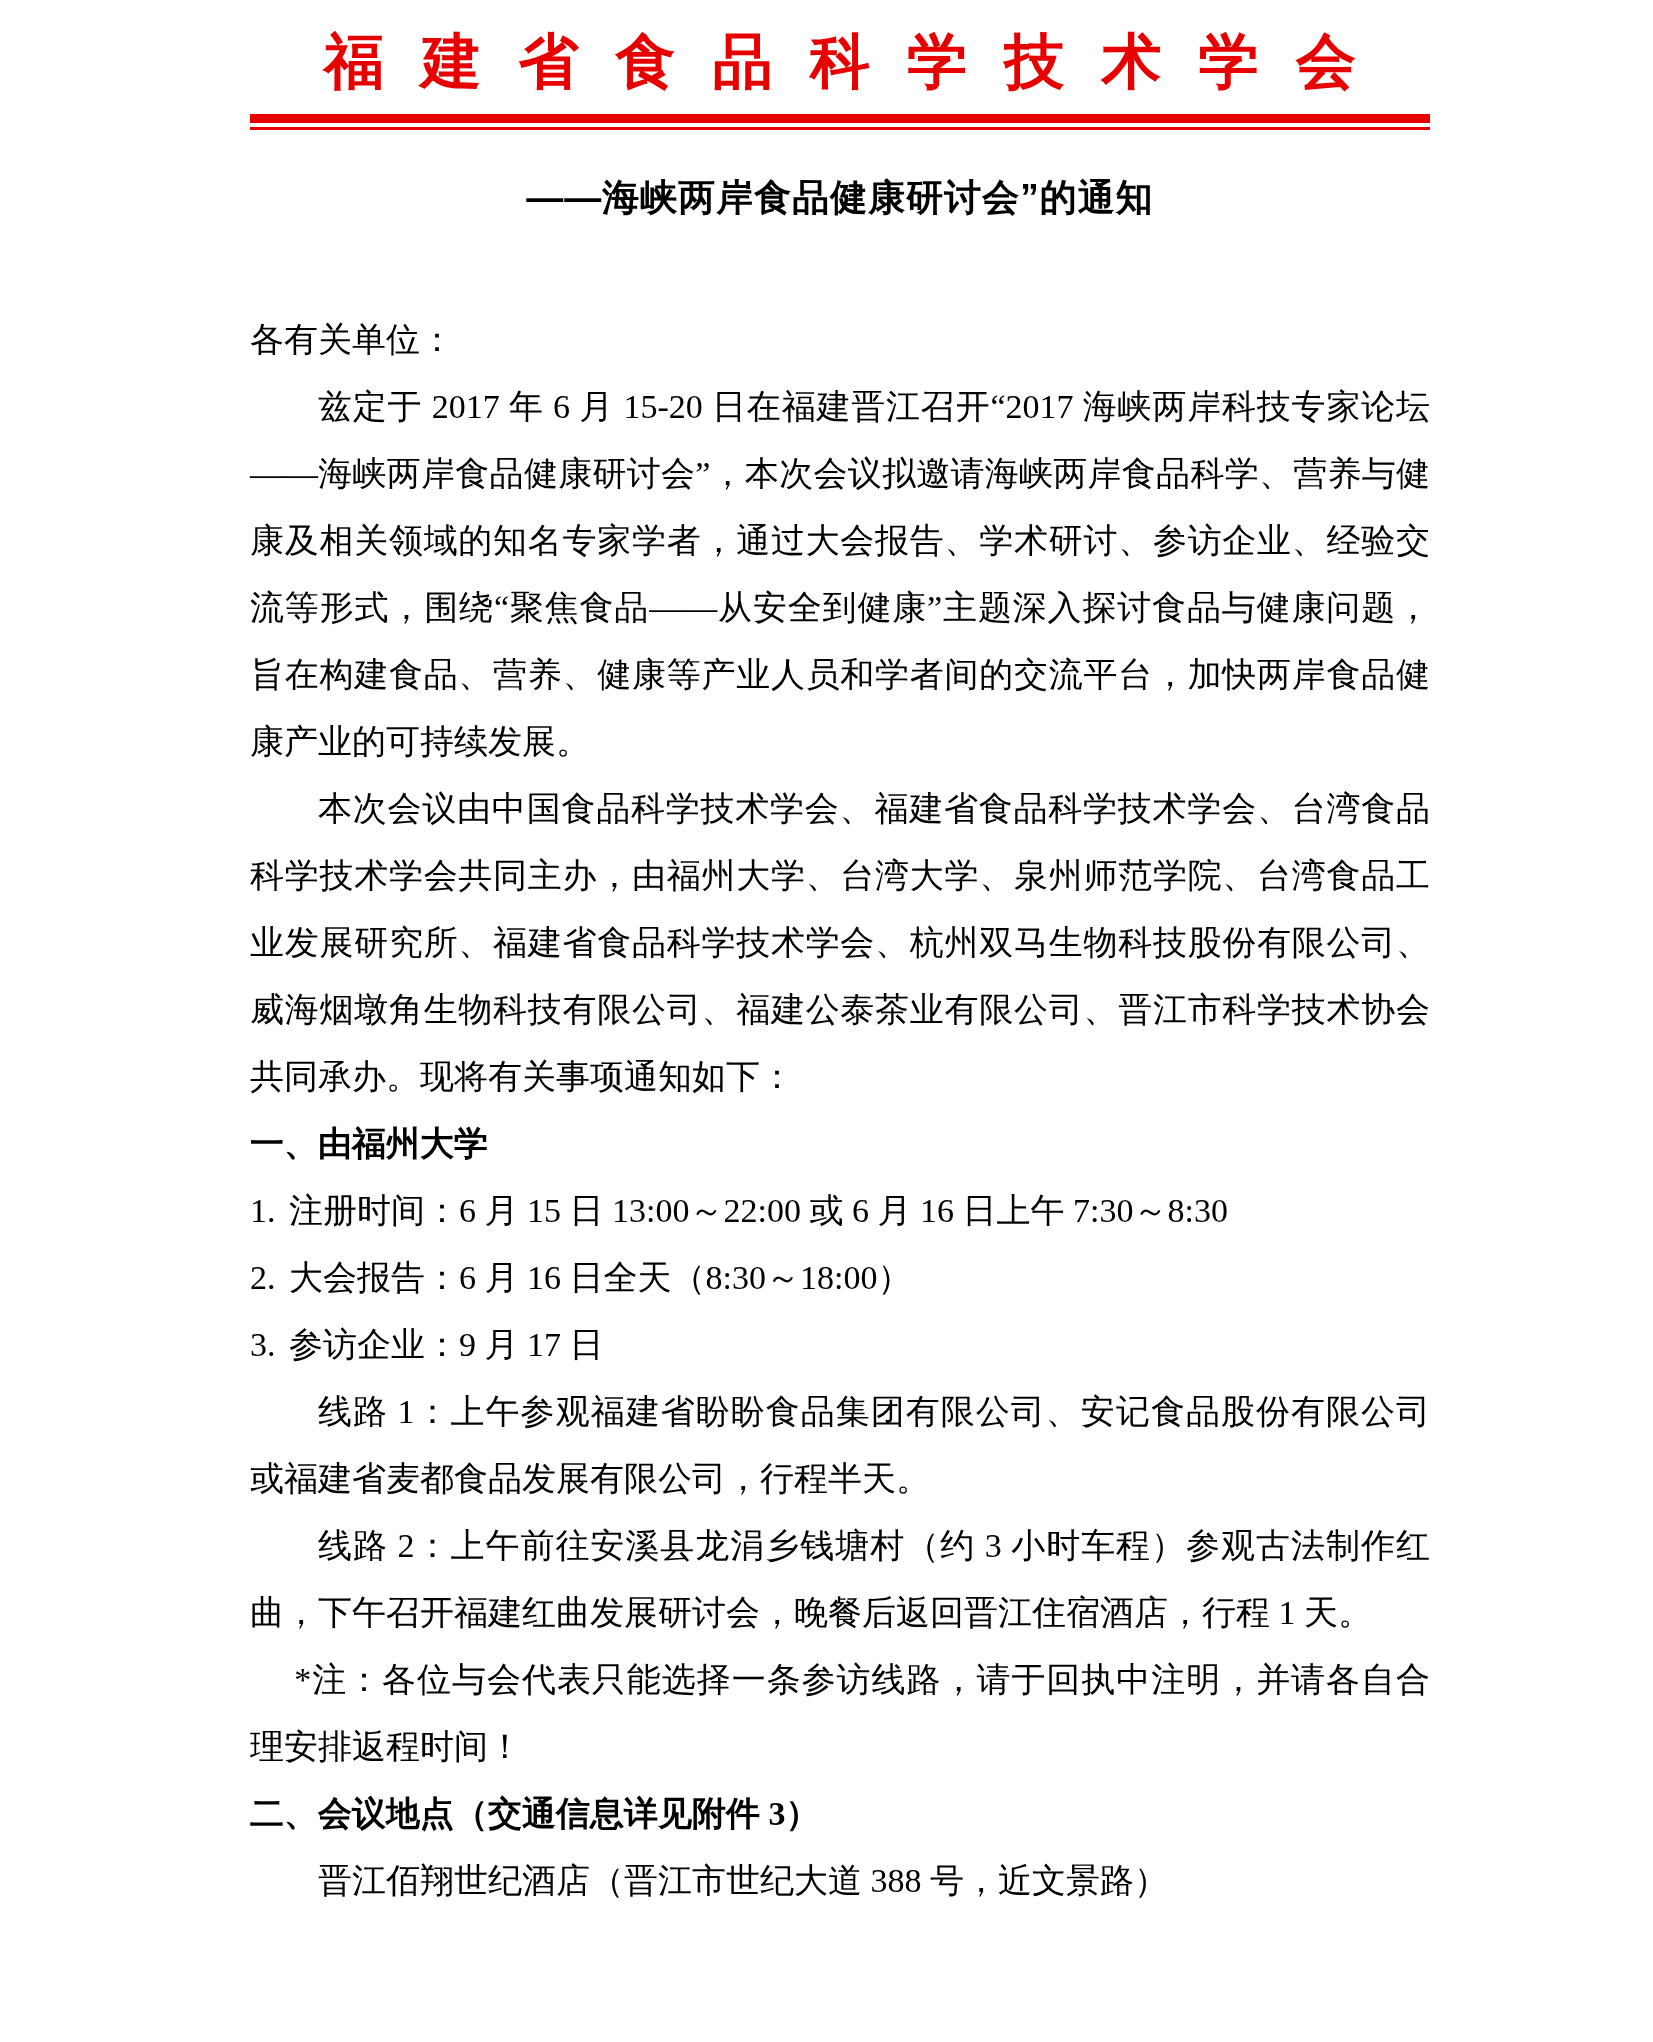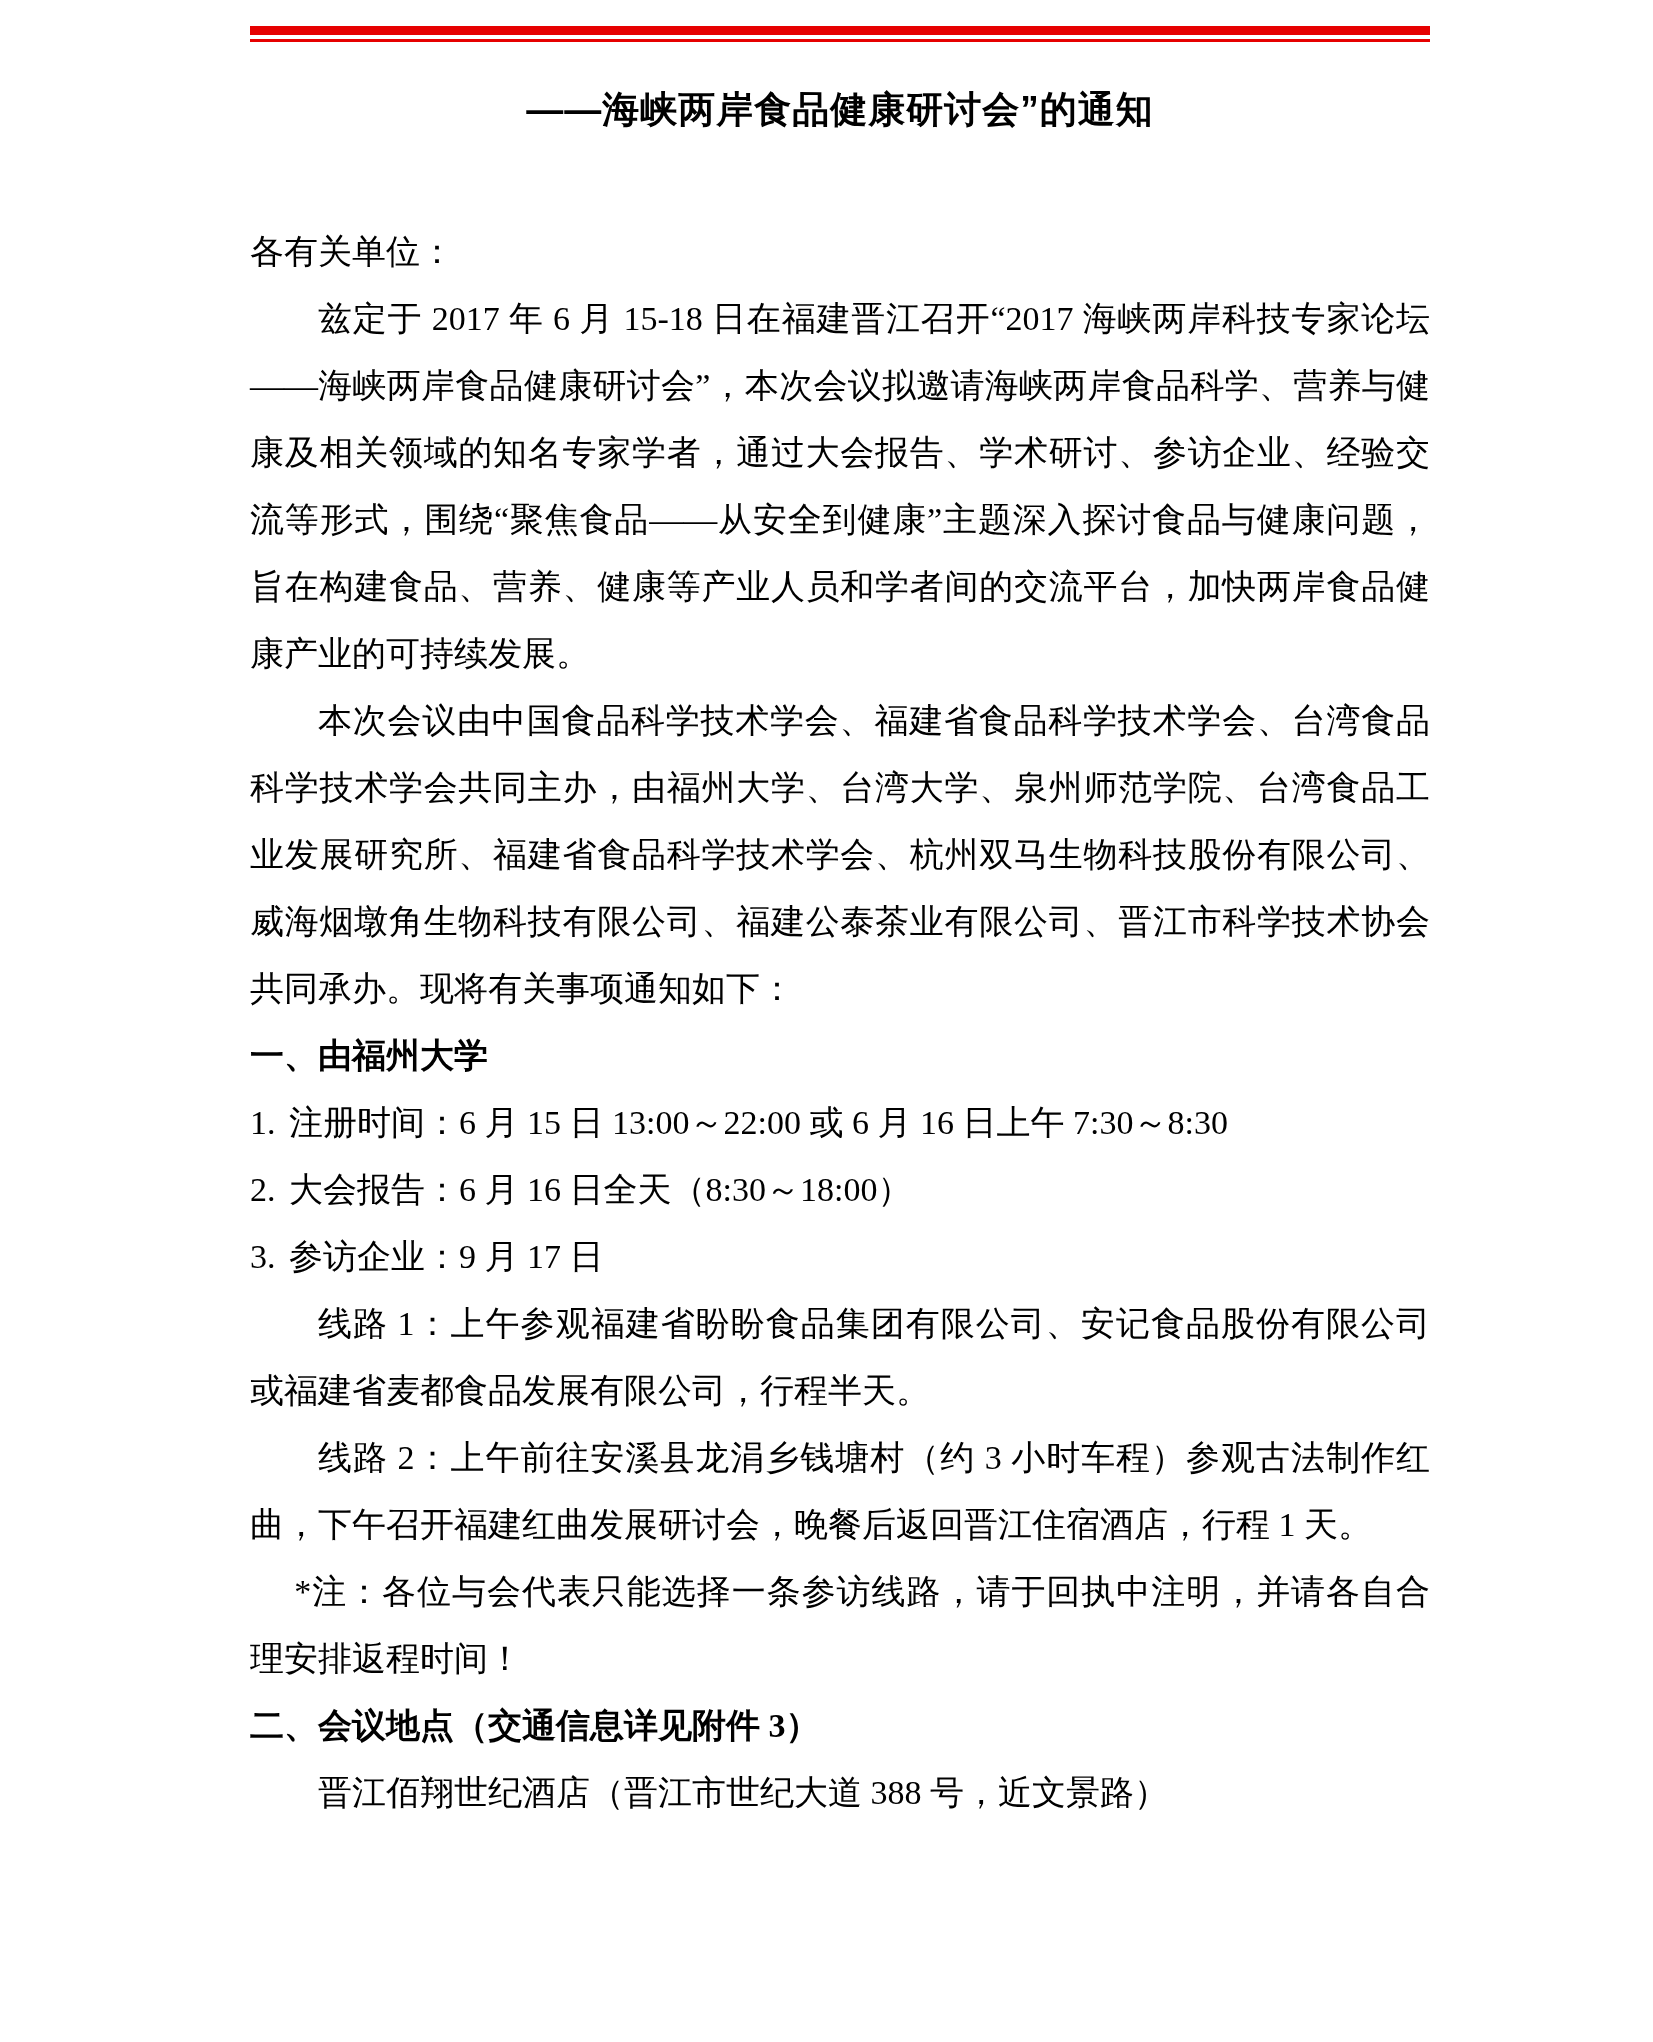--- a/index.html
+++ b/index.html
@@ -58,34 +58,35 @@
   .item { text-align: justify; }
   .item .num { margin-right: 0.4em; }
   .b { font-weight: normal; }
 </style>
 </head>
 <body>
 
 <div class="page">
 
   <header>
+    <div class="org-name">福建省食品科学技术学会</div>
     <div class="head-rule">
       <div class="rule-thick"></div>
       <div class="rule-gap"></div>
       <div class="rule-thin"></div>
     </div>
   </header>
 
   <h1 class="doc-title">
     <span class="t-line">——海峡两岸食品健康研讨会”的通知</span>
   </h1>
 
   <div class="salutation">各有关单位：</div>
 
-  <p class="para indent">兹定于 2017 年 6 月 15-18 日在福建晋江召开“2017 海峡两岸科技专家论坛——海峡两岸食品健康研讨会”，本次会议拟邀请海峡两岸食品科学、营养与健康及相关领域的知名专家学者，通过大会报告、学术研讨、参访企业、经验交流等形式，围绕“聚焦食品——从安全到健康”主题深入探讨食品与健康问题，旨在构建食品、营养、健康等产业人员和学者间的交流平台，加快两岸食品健康产业的可持续发展。</p>
+  <p class="para indent">兹定于 2017 年 6 月 15-20 日在福建晋江召开“2017 海峡两岸科技专家论坛——海峡两岸食品健康研讨会”，本次会议拟邀请海峡两岸食品科学、营养与健康及相关领域的知名专家学者，通过大会报告、学术研讨、参访企业、经验交流等形式，围绕“聚焦食品——从安全到健康”主题深入探讨食品与健康问题，旨在构建食品、营养、健康等产业人员和学者间的交流平台，加快两岸食品健康产业的可持续发展。</p>
 
   <p class="para indent">本次会议由中国食品科学技术学会、福建省食品科学技术学会、台湾食品科学技术学会共同主办，由福州大学、台湾大学、泉州师范学院、台湾食品工业发展研究所、福建省食品科学技术学会、杭州双马生物科技股份有限公司、威海烟墩角生物科技有限公司、福建公泰茶业有限公司、晋江市科学技术协会共同承办。现将有关事项通知如下：</p>
 
   <div class="heading">一、由福州大学</div>
 
   <div class="item">
     <span class="num">1.</span><span class="b">注册时间：</span><span>6 月 15 日 13:00～22:00 或 6 月 16 日上午 7:30～8:30</span>
   </div>
 
   <div class="item">

